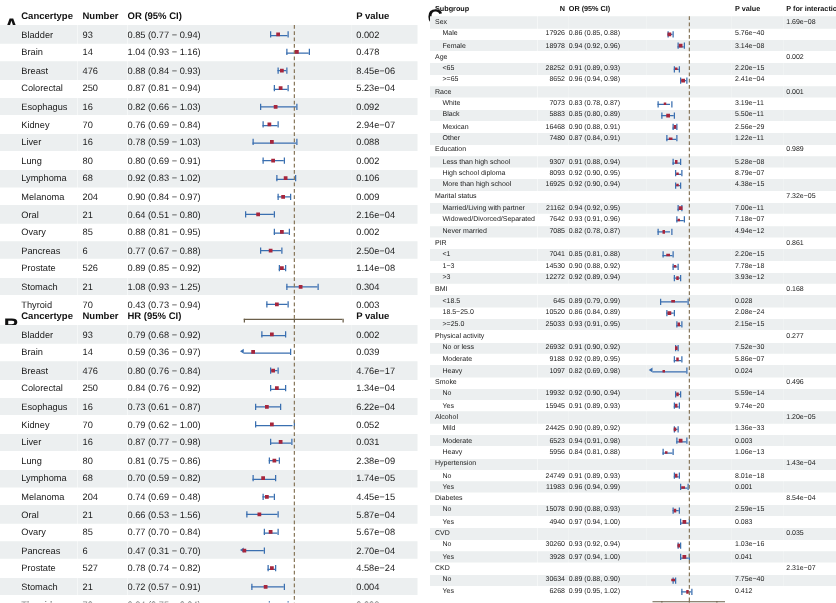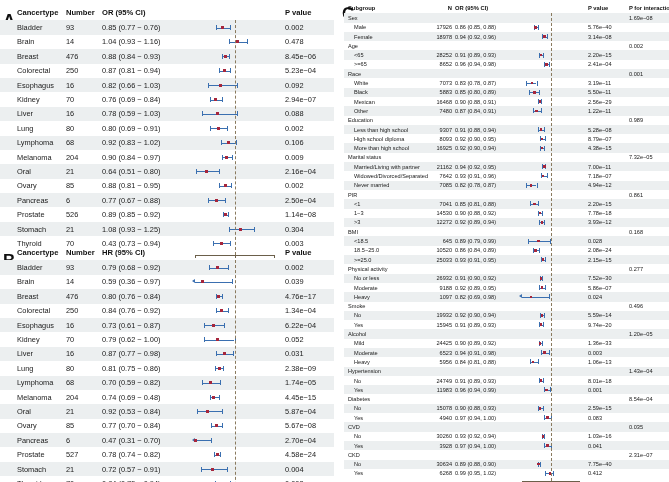--- a/index.html
+++ b/index.html
@@ -151,21 +151,21 @@
           <td class="c-num">Number</td>
           <td class="c-ci">OR (95% CI)</td>
           <td class="c-plot"></td>
           <td class="c-p">P value</td>
         </tr>
       </tbody>
       <tbody id="panelA-body">
           <tr class="r stripe">
             <td class="c-name">Bladder</td>
             <td class="c-num">93</td>
-            <td class="c-ci">0.85 (0.77 − 0.76)</td>
+            <td class="c-ci">0.85 (0.77 − 0.94)</td>
             <td class="c-plot">
               <div class="plotbox">
                 <div class="ci-line" style="left: 28.33px; width: 13.43px;"></div>
                 <div class="cap" style="left: 28.33px;"></div>
                 <div class="cap" style="left: 41.76px;"></div>
                 <div class="pt" style="left: 34.65px; width: 3px; height: 3px; margin-top: -1.5px; margin-left: -1.5px;"></div>
               </div>
             </td>
             <td class="c-p">0.002</td>
           </tr>
@@ -541,21 +541,21 @@
                 <div class="cap" style="left: 22.01px;"></div>
                 <div class="cap" style="left: 30.7px;"></div>
                 <div class="pt" style="left: 25.96px; width: 3px; height: 3px; margin-top: -1.5px; margin-left: -1.5px;"></div>
               </div>
             </td>
             <td class="c-p">4.45e−15</td>
           </tr>
           <tr class="r stripe">
             <td class="c-name">Oral</td>
             <td class="c-num">21</td>
-            <td class="c-ci">0.92 (0.53 − 0.84)</td>
+            <td class="c-ci">0.66 (0.53 − 1.56)</td>
             <td class="c-plot">
               <div class="plotbox">
                 <div class="ci-line" style="left: 9.37px; width: 24.49px;"></div>
                 <div class="cap" style="left: 9.37px;"></div>
                 <div class="cap" style="left: 33.86px;"></div>
                 <div class="pt" style="left: 19.64px; width: 3px; height: 3px; margin-top: -1.5px; margin-left: -1.5px;"></div>
               </div>
             </td>
             <td class="c-p">5.87e−04</td>
           </tr>

